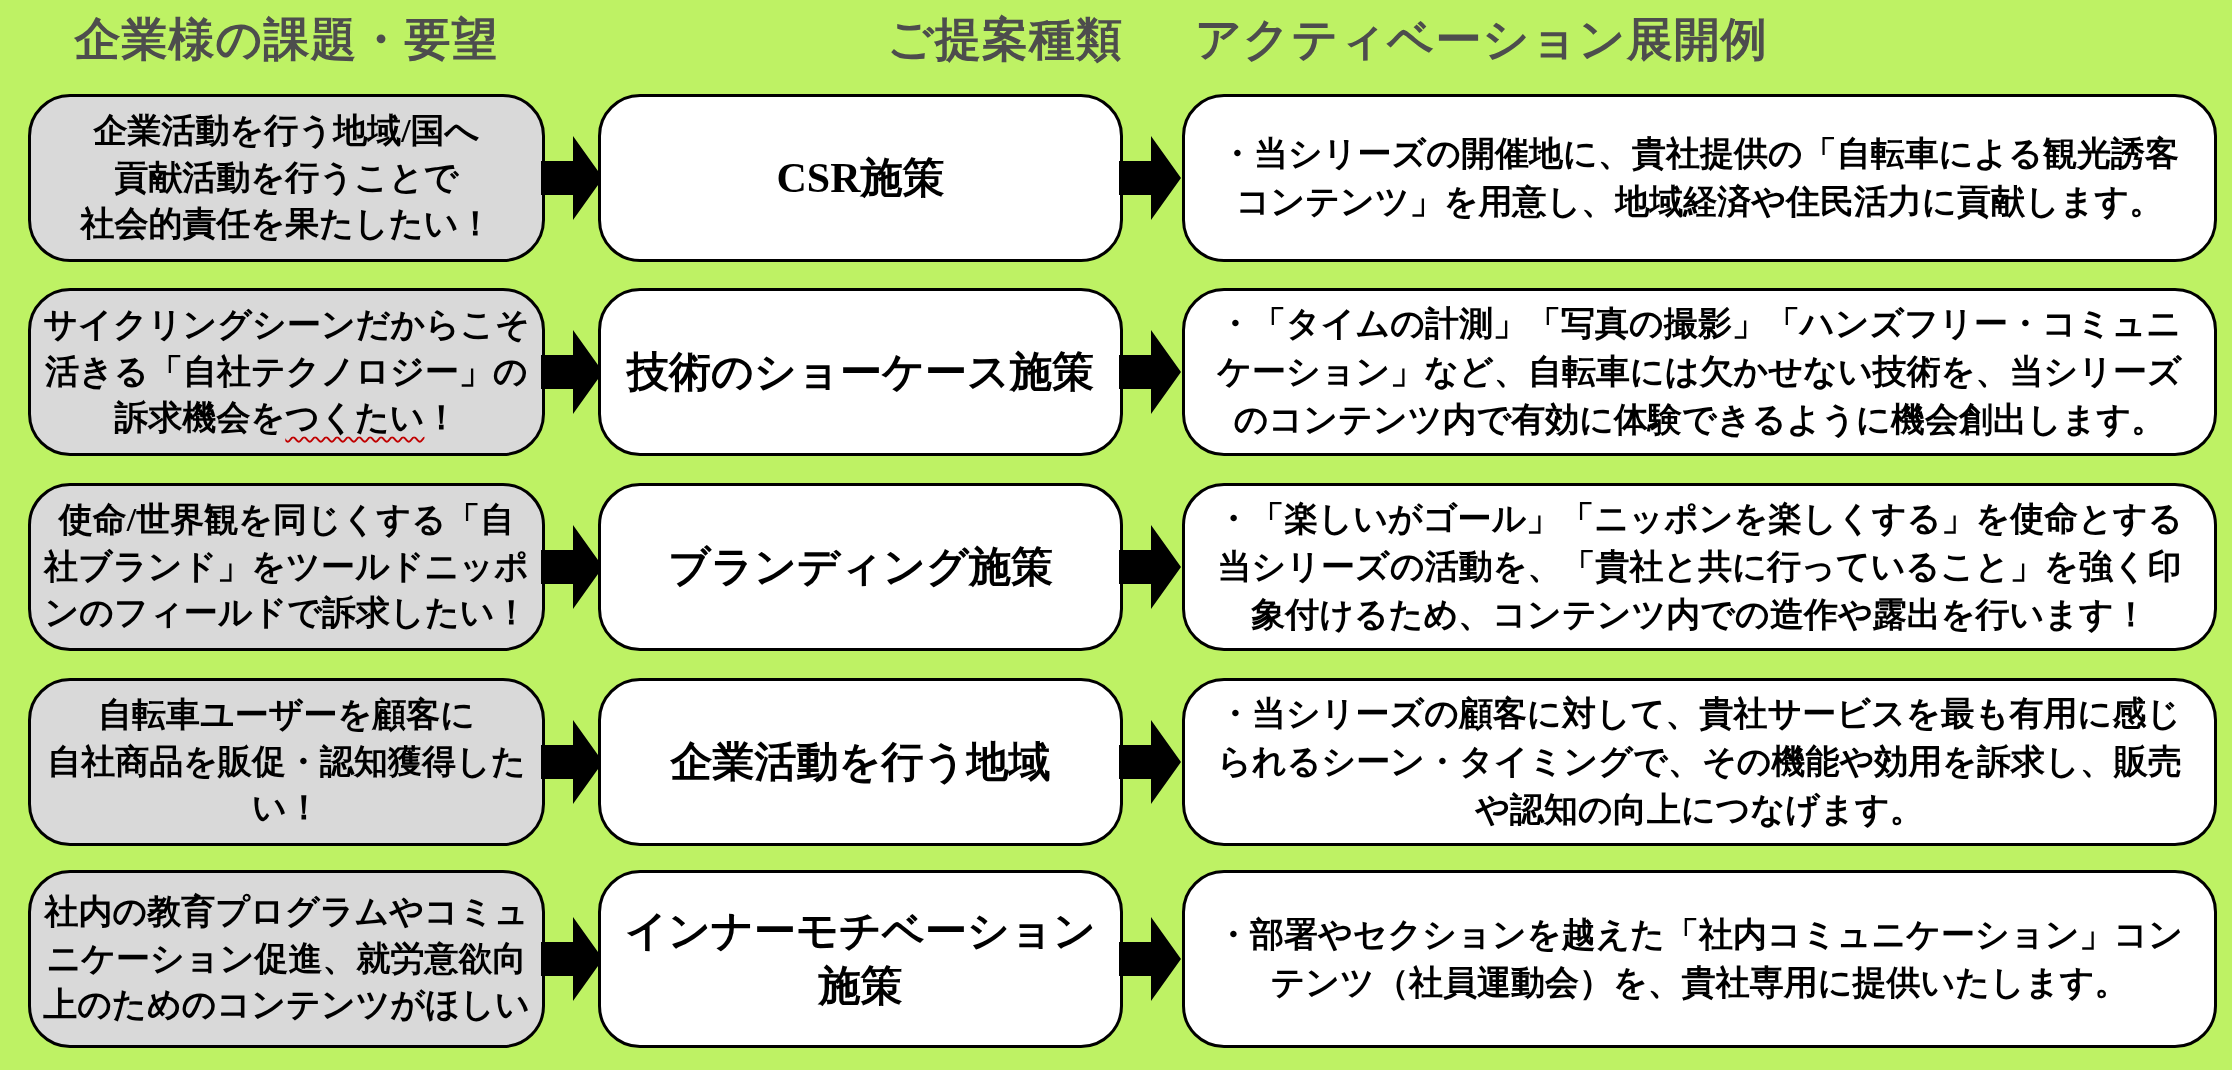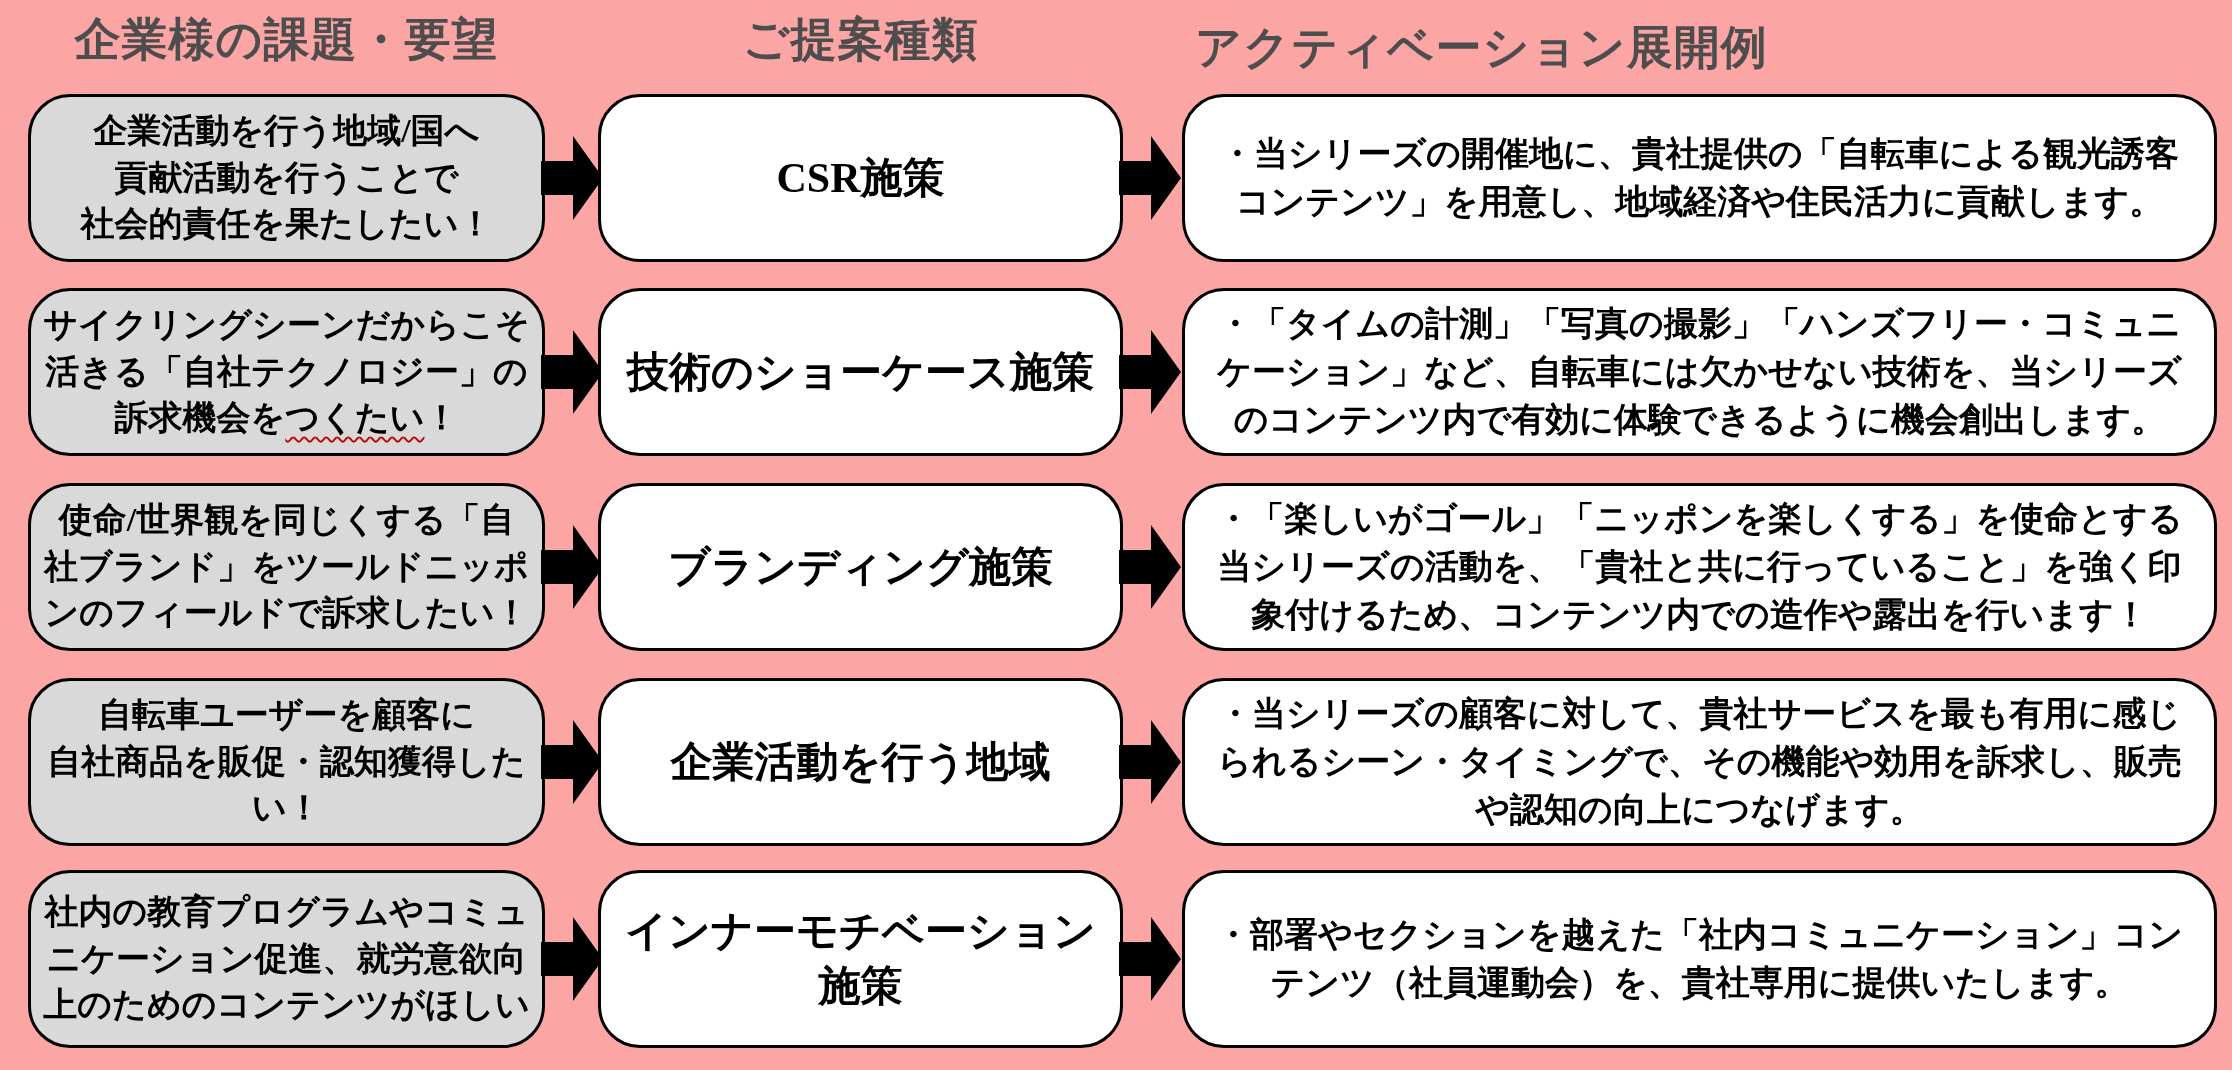--- a/index.html
+++ b/index.html
@@ -1,38 +1,38 @@
 <!DOCTYPE html>
 <html><head>
 <meta charset="utf-8">
 <style>
   html, body { margin: 0; padding: 0; background: #ffffff; }
   #canvas {
     position: relative;
     width: 2232px;
     height: 1070px;
-    background: #fca5a5;
+    background: #bef264;
     font-family: "Liberation Serif", "DejaVu Serif", serif;
     font-weight: bold;
     color: #000000;
     overflow: hidden;
   }
   .col-header {
     position: absolute;
     top: 8px;
     height: 64px;
     line-height: 64px;
     font-size: 46px;
     color: #4d4d4d;
     letter-spacing: 1px;
     white-space: nowrap;
   }
   .hdr-issues   { left: 28px;  width: 517px; text-align: center; }
-  .hdr-proposal { left: 598px; width: 525px; text-align: center; }
-  .hdr-activation { left: 1195px; text-align: left; margin-top: 8px; }
+  .hdr-proposal { left: 598px; width: 525px; text-align: right; }
+  .hdr-activation { left: 1195px; text-align: left; }
 
   .box {
     position: absolute;
     box-sizing: border-box;
     border: 3px solid #000000;
     border-radius: 42px;
     display: flex;
     align-items: center;
     justify-content: center;
   }

